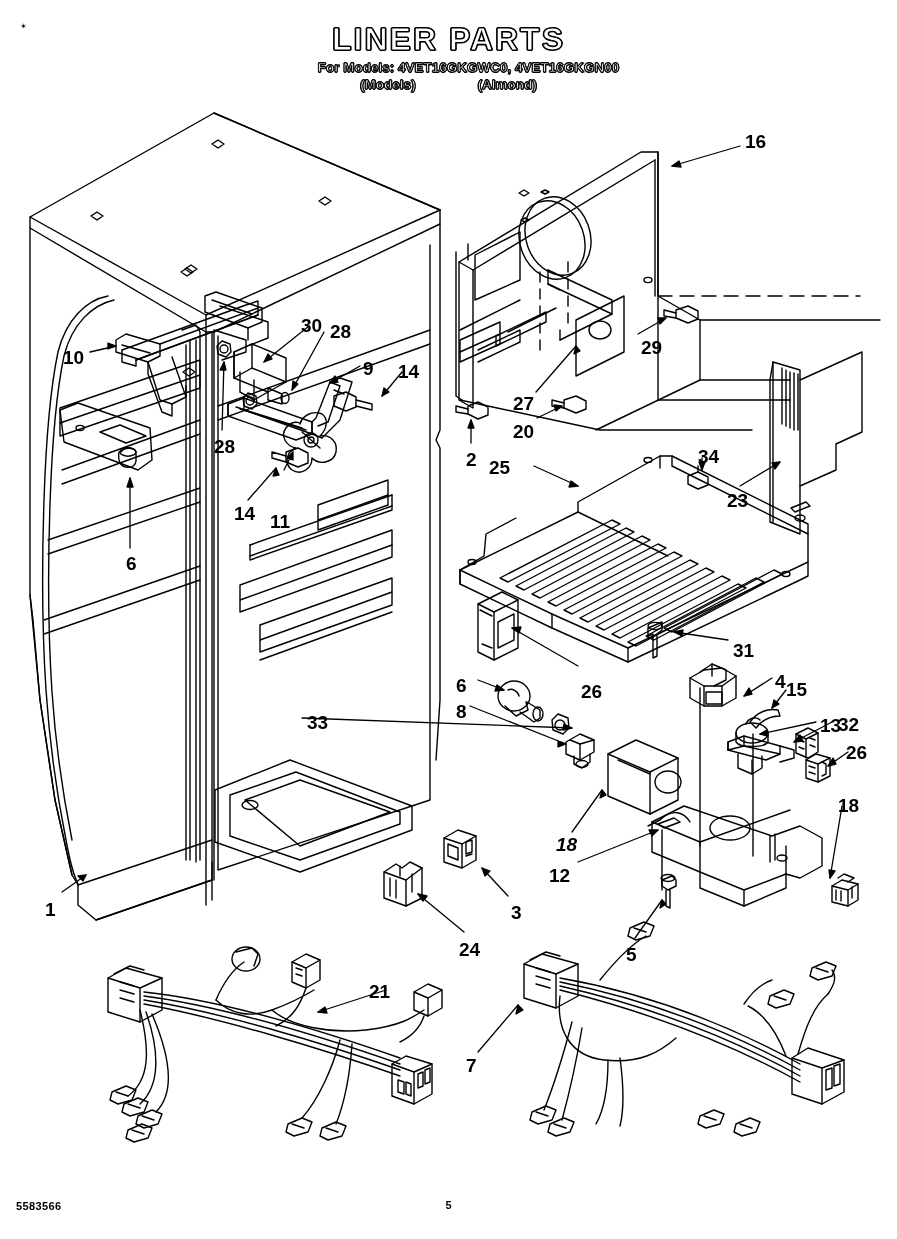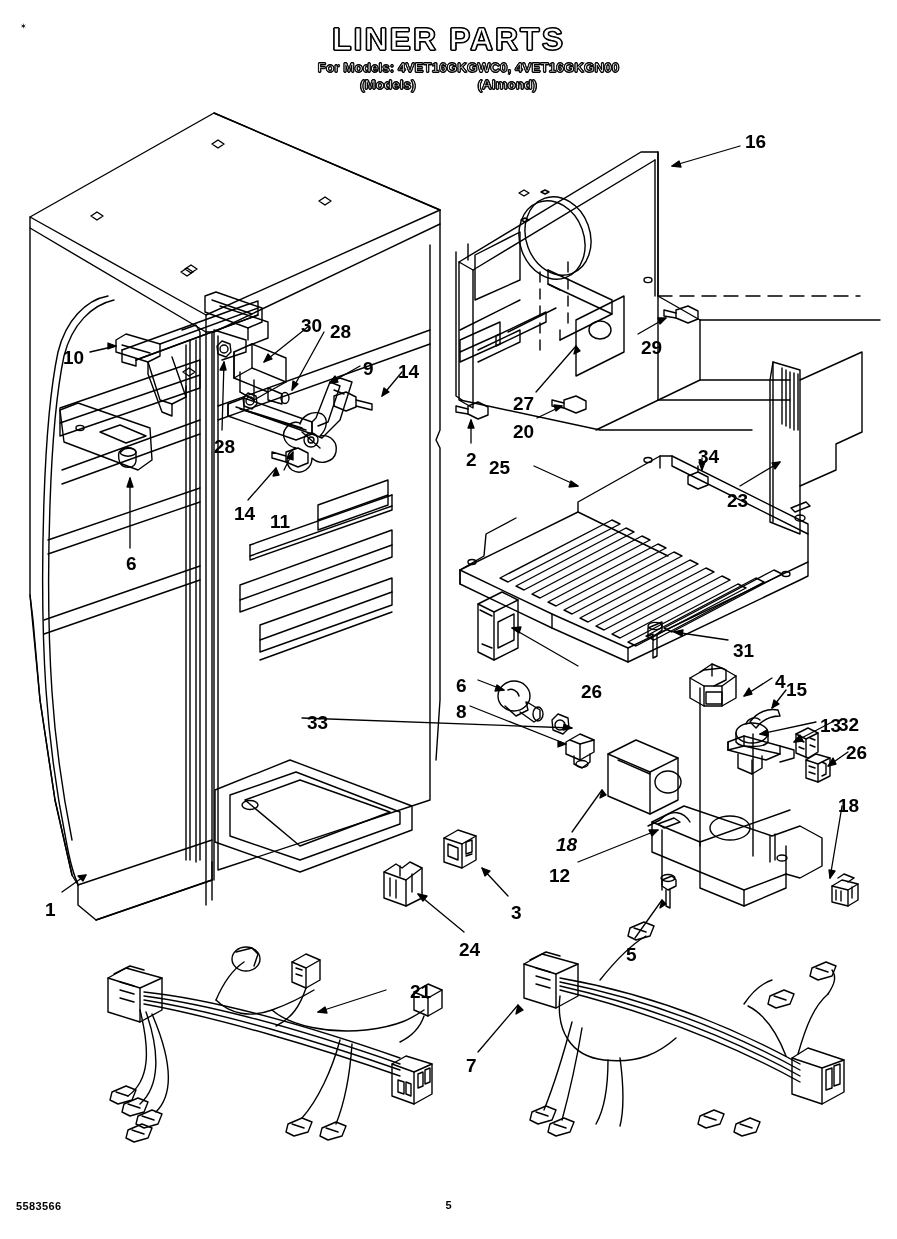--- a/index.html
+++ b/index.html
@@ -748,21 +748,21 @@
       <div class="callout" style="left: 549px; top: 866px;">12</div>
       <div class="callout" style="left: 820px; top: 716px;">13</div>
       <div class="callout" style="left: 398px; top: 362px;">14</div>
       <div class="callout" style="left: 234px; top: 504px;">14</div>
       <div class="callout" style="left: 786px; top: 680px;">15</div>
       <div class="callout" style="left: 745px; top: 132px;">16</div>
       <div class="callout" style="left: 456px; top: 676px;">6</div>
       <div class="callout" style="left: 556px; top: 835px; font-style: italic;">18</div>
       <div class="callout" style="left: 838px; top: 796px;">18</div>
       <div class="callout" style="left: 513px; top: 422px;">20</div>
-      <div class="callout" style="left: 410px; top: 982px;">21</div>
+      <div class="callout" style="left: 369px; top: 982px;">21</div>
       <div class="callout" style="left: 846px; top: 743px;">26</div>
       <div class="callout" style="left: 727px; top: 491px;">23</div>
       <div class="callout" style="left: 459px; top: 940px;">24</div>
       <div class="callout" style="left: 489px; top: 458px;">25</div>
       <div class="callout" style="left: 581px; top: 673px; margin-top: 9px;">26</div>
       <div class="callout" style="left: 513px; top: 394px;">27</div>
       <div class="callout" style="left: 330px; top: 322px;">28</div>
       <div class="callout" style="left: 214px; top: 437px;">28</div>
       <div class="callout" style="left: 641px; top: 338px;">29</div>
       <div class="callout" style="left: 301px; top: 316px;">30</div>

